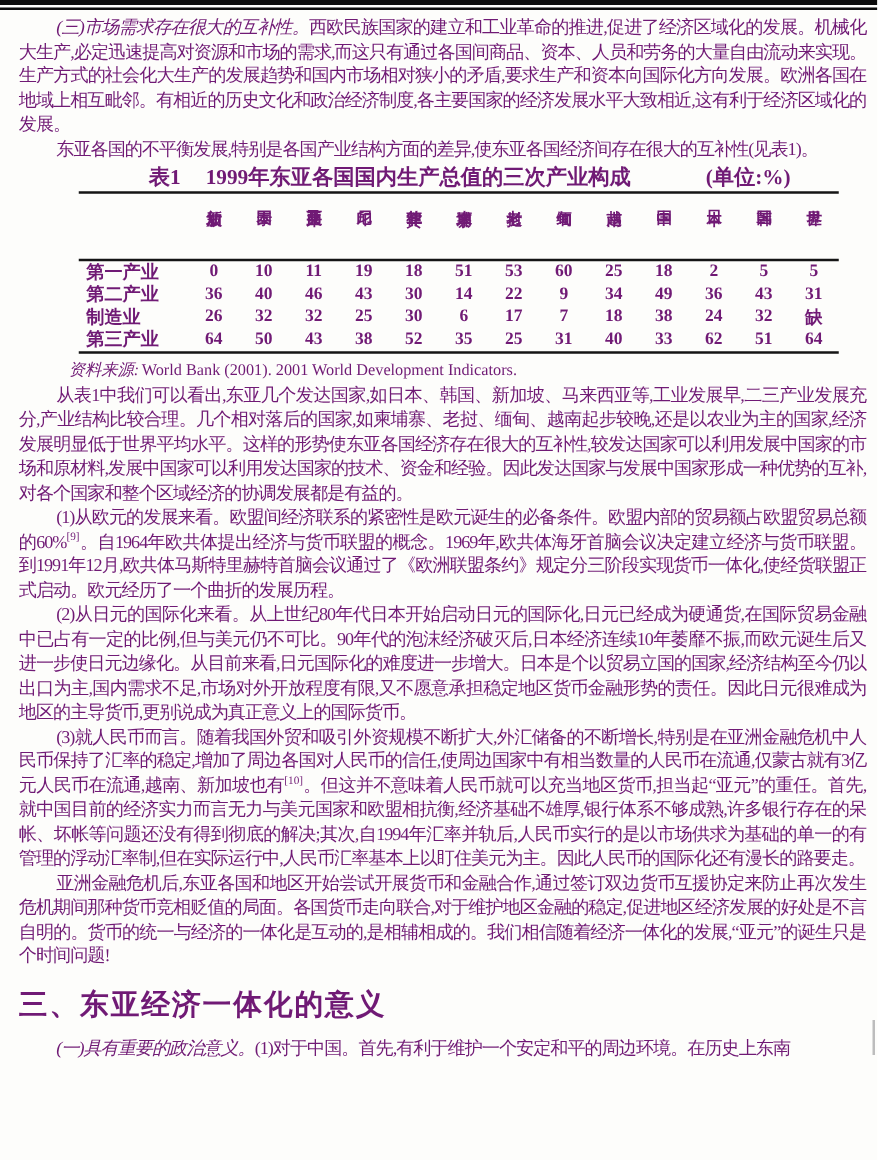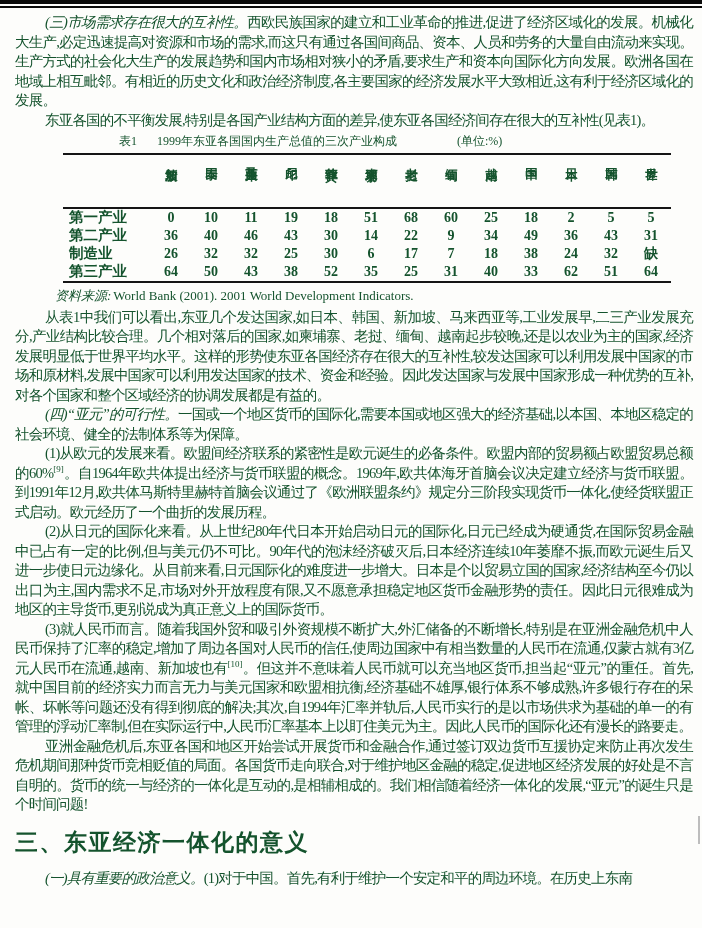--- a/index.html
+++ b/index.html
@@ -1,20 +1,20 @@
 <!DOCTYPE html>
 <html><head>
 <meta charset="utf-8">
 <style>
   * { margin: 0; padding: 0; box-sizing: border-box; }
   html, body { background: #ffffff; }
   .page {
     width: 702px; height: 928px;
     background: #fdfdfb;
-    color: #14532d;
+    color: #701a75;
     font-family: "Liberation Serif", "DejaVu Serif", serif;
     position: relative;
     overflow: hidden;
   }
   .topbar { position: absolute; top: 0; left: 0; width: 702px; }
   .topbar .b1 { height: 4px; background: #0b0b0b; }
   .topbar .gap { height: 2px; background: #fdfdfb; }
   .topbar .b2 { height: 2px; background: #0b0b0b; }
 
   .edge-artifact {
@@ -35,21 +35,21 @@
   sup { font-size: 9px; line-height: 0; letter-spacing: 0; }
 
   
   .tablewrap {
     width: 608px;
     margin: 3px 0 0 48px;
     letter-spacing: 0;
   }
   .tcaption {
     display: flex; align-items: flex-start;
-    font-weight: normal; font-size: 12px; line-height: 17px;
+    font-weight: bold; font-size: 17px; line-height: 17px;
     margin: 0 0 3px 56px;
   }
   .cap-label { margin-right: 20px; white-space: nowrap; }
   .cap-title { white-space: nowrap; }
   .cap-unit  { margin-left: 60px; white-space: nowrap; }
 
   .rule-top { height: 2px;   background: #151515; }
   .rule-mid { height: 1.5px; background: #151515; }
   .rule-bot { height: 2px;   background: #151515; }
 
@@ -157,21 +157,21 @@
       <div class="rule-mid"></div>
 
       <div class="trow">
         <div class="tlabelcol">第一产业</div>
         <div class="tcell">0</div>
         <div class="tcell">10</div>
         <div class="tcell">11</div>
         <div class="tcell">19</div>
         <div class="tcell">18</div>
         <div class="tcell">51</div>
-        <div class="tcell">68</div>
+        <div class="tcell">53</div>
         <div class="tcell">60</div>
         <div class="tcell">25</div>
         <div class="tcell">18</div>
         <div class="tcell">2</div>
         <div class="tcell">5</div>
         <div class="tcell">5</div>
       </div>
       <div class="trow">
         <div class="tlabelcol">第二产业</div>
         <div class="tcell">36</div>
@@ -219,21 +219,20 @@
         <div class="tcell">62</div>
         <div class="tcell">51</div>
         <div class="tcell">64</div>
       </div>
       <div class="rule-bot"></div>
       <div class="tsource"><span class="kai">资料来源:</span><span>World Bank (2001). 2001 World Development Indicators.</span></div>
     </div>
 
     <p class="body">从表1中我们可以看出,东亚几个发达国家,如日本、韩国、新加坡、马来西亚等,工业发展早,二三产业发展充分,产业结构比较合理。几个相对落后的国家,如柬埔寨、老挝、缅甸、越南起步较晚,还是以农业为主的国家,经济发展明显低于世界平均水平。这样的形势使东亚各国经济存在很大的互补性,较发达国家可以利用发展中国家的市场和原材料,发展中国家可以利用发达国家的技术、资金和经验。因此发达国家与发展中国家形成一种优势的互补,对各个国家和整个区域经济的协调发展都是有益的。</p>
 
-    <p class="body"><span class="kai">(四)“亚元”的可行性。</span><span>一国或一个地区货币的国际化,需要本国或地区强大的经济基础,以本国、本地区稳定的社会环境、健全的法制体系等为保障。</span></p>
 
     <p class="body"><span>(1)从欧元的发展来看。欧盟间经济联系的紧密性是欧元诞生的必备条件。欧盟内部的贸易额占欧盟贸易总额的60%</span><sup>[9]</sup><span>。自1964年欧共体提出经济与货币联盟的概念。1969年,欧共体海牙首脑会议决定建立经济与货币联盟。到1991年12月,欧共体马斯特里赫特首脑会议通过了《欧洲联盟条约》规定分三阶段实现货币一体化,使经货联盟正式启动。欧元经历了一个曲折的发展历程。</span></p>
 
     <p class="body">(2)从日元的国际化来看。从上世纪80年代日本开始启动日元的国际化,日元已经成为硬通货,在国际贸易金融中已占有一定的比例,但与美元仍不可比。90年代的泡沫经济破灭后,日本经济连续10年萎靡不振,而欧元诞生后又进一步使日元边缘化。从目前来看,日元国际化的难度进一步增大。日本是个以贸易立国的国家,经济结构至今仍以出口为主,国内需求不足,市场对外开放程度有限,又不愿意承担稳定地区货币金融形势的责任。因此日元很难成为地区的主导货币,更别说成为真正意义上的国际货币。</p>
 
     <p class="body"><span>(3)就人民币而言。随着我国外贸和吸引外资规模不断扩大,外汇储备的不断增长,特别是在亚洲金融危机中人民币保持了汇率的稳定,增加了周边各国对人民币的信任,使周边国家中有相当数量的人民币在流通,仅蒙古就有3亿元人民币在流通,越南、新加坡也有</span><sup>[10]</sup><span>。但这并不意味着人民币就可以充当地区货币,担当起“亚元”的重任。首先,就中国目前的经济实力而言无力与美元国家和欧盟相抗衡,经济基础不雄厚,银行体系不够成熟,许多银行存在的呆帐、坏帐等问题还没有得到彻底的解决;其次,自1994年汇率并轨后,人民币实行的是以市场供求为基础的单一的有管理的浮动汇率制,但在实际运行中,人民币汇率基本上以盯住美元为主。因此人民币的国际化还有漫长的路要走。</span></p>
 
     <p class="body">亚洲金融危机后,东亚各国和地区开始尝试开展货币和金融合作,通过签订双边货币互援协定来防止再次发生危机期间那种货币竞相贬值的局面。各国货币走向联合,对于维护地区金融的稳定,促进地区经济发展的好处是不言自明的。货币的统一与经济的一体化是互动的,是相辅相成的。我们相信随着经济一体化的发展,“亚元”的诞生只是个时间问题!</p>
 
     <h2 class="section">三、东亚经济一体化的意义</h2>

